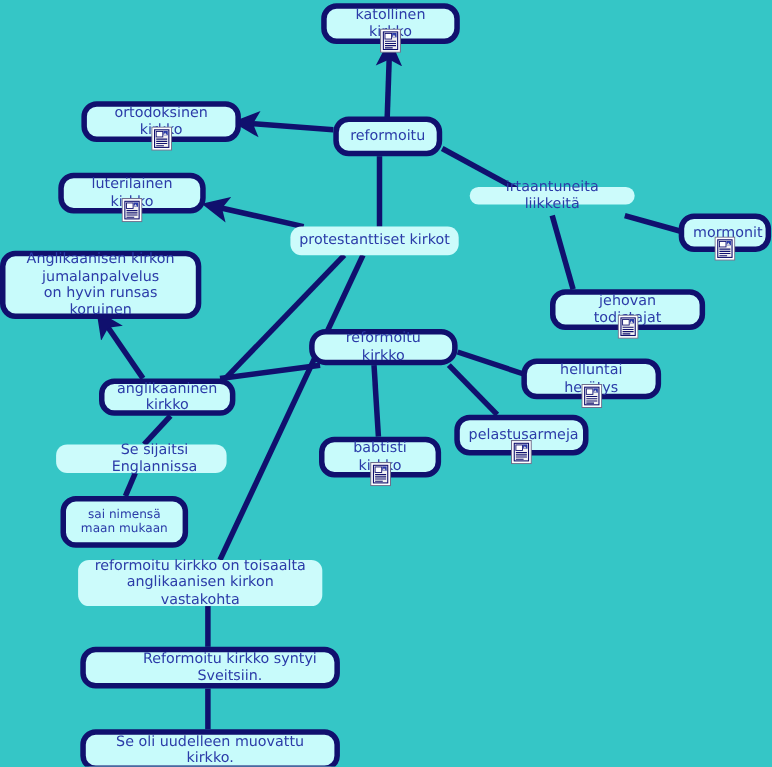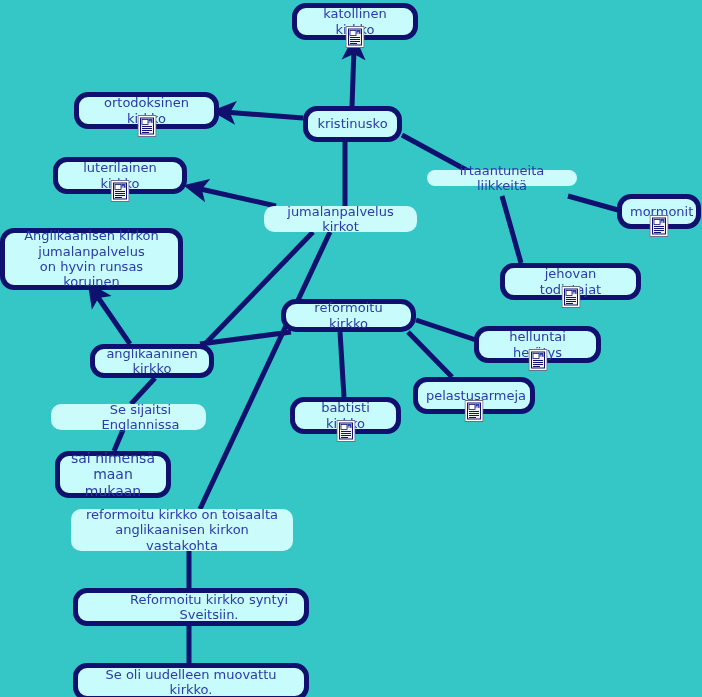--- a/index.html
+++ b/index.html
@@ -113,21 +113,21 @@
           <rect x="4.5" y="4.5" width="6" height="5" fill="#ffffff" stroke="#10106e" stroke-width="0.8"></rect>
           <rect x="11" y="4" width="4" height="4" fill="#2b3ba8"></rect>
           <path d="M11.2 7.8 L12.6 5.4 L14.2 7.8 Z" fill="#d8d8d8"></path>
           <g stroke="#10106e" stroke-width="1">
             <line x1="4.5" y1="11.5" x2="14.5" y2="11.5"></line>
             <line x1="4.5" y1="13.5" x2="14.5" y2="13.5"></line>
             <line x1="4.5" y1="15.5" x2="14.5" y2="15.5"></line>
             <line x1="4.5" y1="17.5" x2="11.5" y2="17.5"></line>
           </g>
         </svg></div>
-      <div class="node bordered" style="left: 303px; top: 106px; width: 99px; height: 36px; font-size: 13px;"><span class="node-label">kristinusko</span></div>
+      <div class="node bordered" style="left: 303px; top: 106px; width: 99px; height: 36px; font-size: 13px;"><span class="node-label">reformoitu</span></div>
       <div class="node bordered" style="left: 53px; top: 157px; width: 134px; height: 37px; font-size: 13px;"><span class="node-label">luterilainen kirkko</span><svg viewBox="0 0 19 22" class="doc-icon">
           <rect x="0.5" y="0.5" width="18" height="21" fill="#ffffff" stroke="#6e6e8c" stroke-width="1"></rect>
           <rect x="3" y="3" width="13" height="16" fill="#f2f2f2" stroke="#10106e" stroke-width="1"></rect>
           <rect x="4.5" y="4.5" width="6" height="5" fill="#ffffff" stroke="#10106e" stroke-width="0.8"></rect>
           <rect x="11" y="4" width="4" height="4" fill="#2b3ba8"></rect>
           <path d="M11.2 7.8 L12.6 5.4 L14.2 7.8 Z" fill="#d8d8d8"></path>
           <g stroke="#10106e" stroke-width="1">
             <line x1="4.5" y1="11.5" x2="14.5" y2="11.5"></line>
             <line x1="4.5" y1="13.5" x2="14.5" y2="13.5"></line>
             <line x1="4.5" y1="15.5" x2="14.5" y2="15.5"></line>
@@ -141,21 +141,21 @@
           <rect x="4.5" y="4.5" width="6" height="5" fill="#ffffff" stroke="#10106e" stroke-width="0.8"></rect>
           <rect x="11" y="4" width="4" height="4" fill="#2b3ba8"></rect>
           <path d="M11.2 7.8 L12.6 5.4 L14.2 7.8 Z" fill="#d8d8d8"></path>
           <g stroke="#10106e" stroke-width="1">
             <line x1="4.5" y1="11.5" x2="14.5" y2="11.5"></line>
             <line x1="4.5" y1="13.5" x2="14.5" y2="13.5"></line>
             <line x1="4.5" y1="15.5" x2="14.5" y2="15.5"></line>
             <line x1="4.5" y1="17.5" x2="11.5" y2="17.5"></line>
           </g>
         </svg></div>
-      <div class="node plain" style="left: 264px; top: 206px; width: 153px; height: 26px; font-size: 13px;"><span class="node-label">jumalanpalvelus kirkot</span></div>
+      <div class="node plain" style="left: 264px; top: 206px; width: 153px; height: 26px; font-size: 13px;"><span class="node-label">protestanttiset kirkot</span></div>
       <div class="node bordered" style="left: 0px; top: 228px; width: 183px; height: 62px; font-size: 13px;"><span class="node-label">Anglikaanisen kirkon
 jumalanpalvelus
 on hyvin runsas koruinen</span></div>
       <div class="node bordered" style="left: 500px; top: 263px; width: 141px; height: 37px; font-size: 13px;"><span class="node-label">jehovan todistajat</span><svg viewBox="0 0 19 22" class="doc-icon">
           <rect x="0.5" y="0.5" width="18" height="21" fill="#ffffff" stroke="#6e6e8c" stroke-width="1"></rect>
           <rect x="3" y="3" width="13" height="16" fill="#f2f2f2" stroke="#10106e" stroke-width="1"></rect>
           <rect x="4.5" y="4.5" width="6" height="5" fill="#ffffff" stroke="#10106e" stroke-width="0.8"></rect>
           <rect x="11" y="4" width="4" height="4" fill="#2b3ba8"></rect>
           <path d="M11.2 7.8 L12.6 5.4 L14.2 7.8 Z" fill="#d8d8d8"></path>
           <g stroke="#10106e" stroke-width="1">
@@ -200,20 +200,20 @@
           <rect x="11" y="4" width="4" height="4" fill="#2b3ba8"></rect>
           <path d="M11.2 7.8 L12.6 5.4 L14.2 7.8 Z" fill="#d8d8d8"></path>
           <g stroke="#10106e" stroke-width="1">
             <line x1="4.5" y1="11.5" x2="14.5" y2="11.5"></line>
             <line x1="4.5" y1="13.5" x2="14.5" y2="13.5"></line>
             <line x1="4.5" y1="15.5" x2="14.5" y2="15.5"></line>
             <line x1="4.5" y1="17.5" x2="11.5" y2="17.5"></line>
           </g>
         </svg></div>
       <div class="node plain" style="left: 51px; top: 404px; width: 155px; height: 26px; font-size: 13px; padding-left: 32px;"><span class="node-label">Se sijaitsi Englannissa</span></div>
-      <div class="node bordered" style="left: 55px; top: 451px; width: 116px; height: 47px; font-size: 14px;"><span class="node-label">sai nimensä
+      <div class="node bordered" style="left: 55px; top: 451px; width: 116px; height: 47px; font-size: 11px;"><span class="node-label">sai nimensä
 maan mukaan</span></div>
       <div class="node plain" style="left: 71px; top: 509px; width: 222px; height: 42px; font-size: 13px;"><span class="node-label">reformoitu kirkko on toisaalta
 anglikaanisen kirkon vastakohta</span></div>
       <div class="node bordered" style="left: 73px; top: 588px; width: 236px; height: 38px; font-size: 13px; padding-left: 44px;"><span class="node-label">Reformoitu kirkko syntyi Sveitsiin.</span></div>
       <div class="node bordered" style="left: 73px; top: 663px; width: 236px; height: 38px; font-size: 13px;"><span class="node-label">Se oli uudelleen muovattu kirkko.</span></div>
     </div>
 </div>
 
 </body></html>

